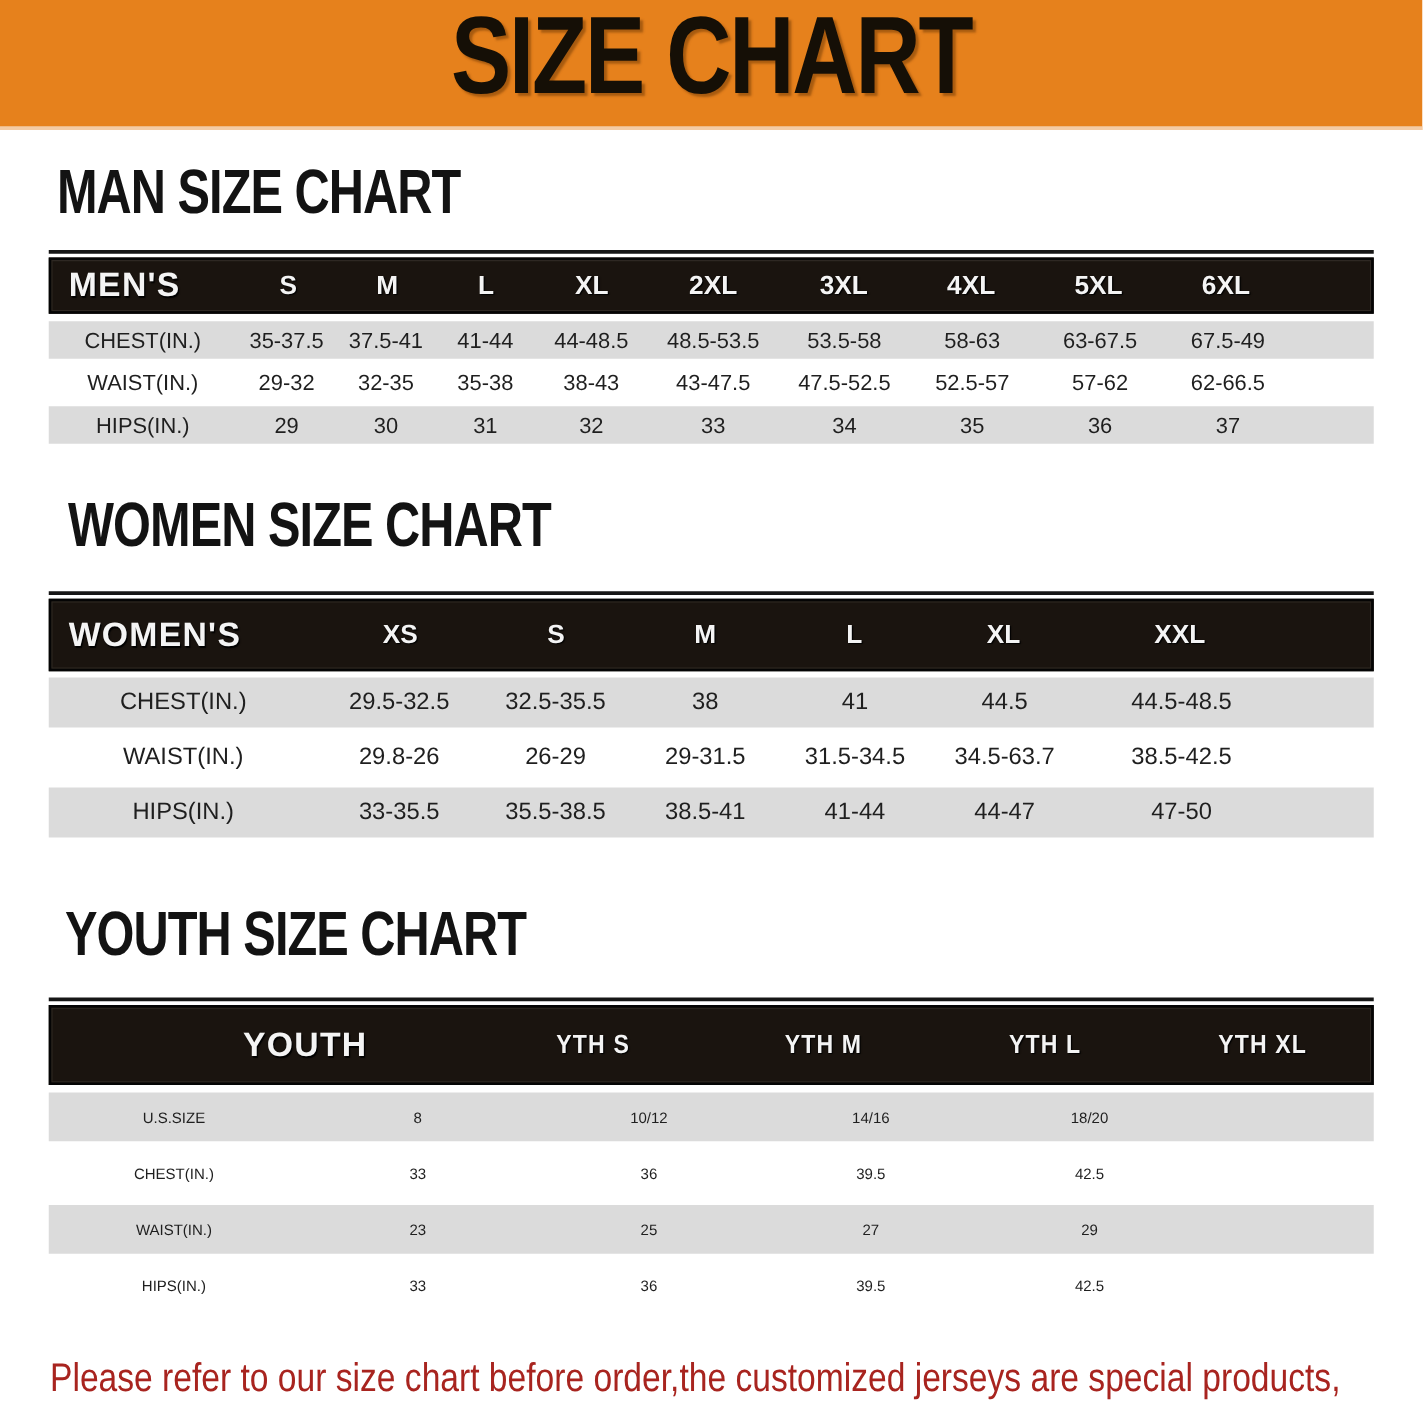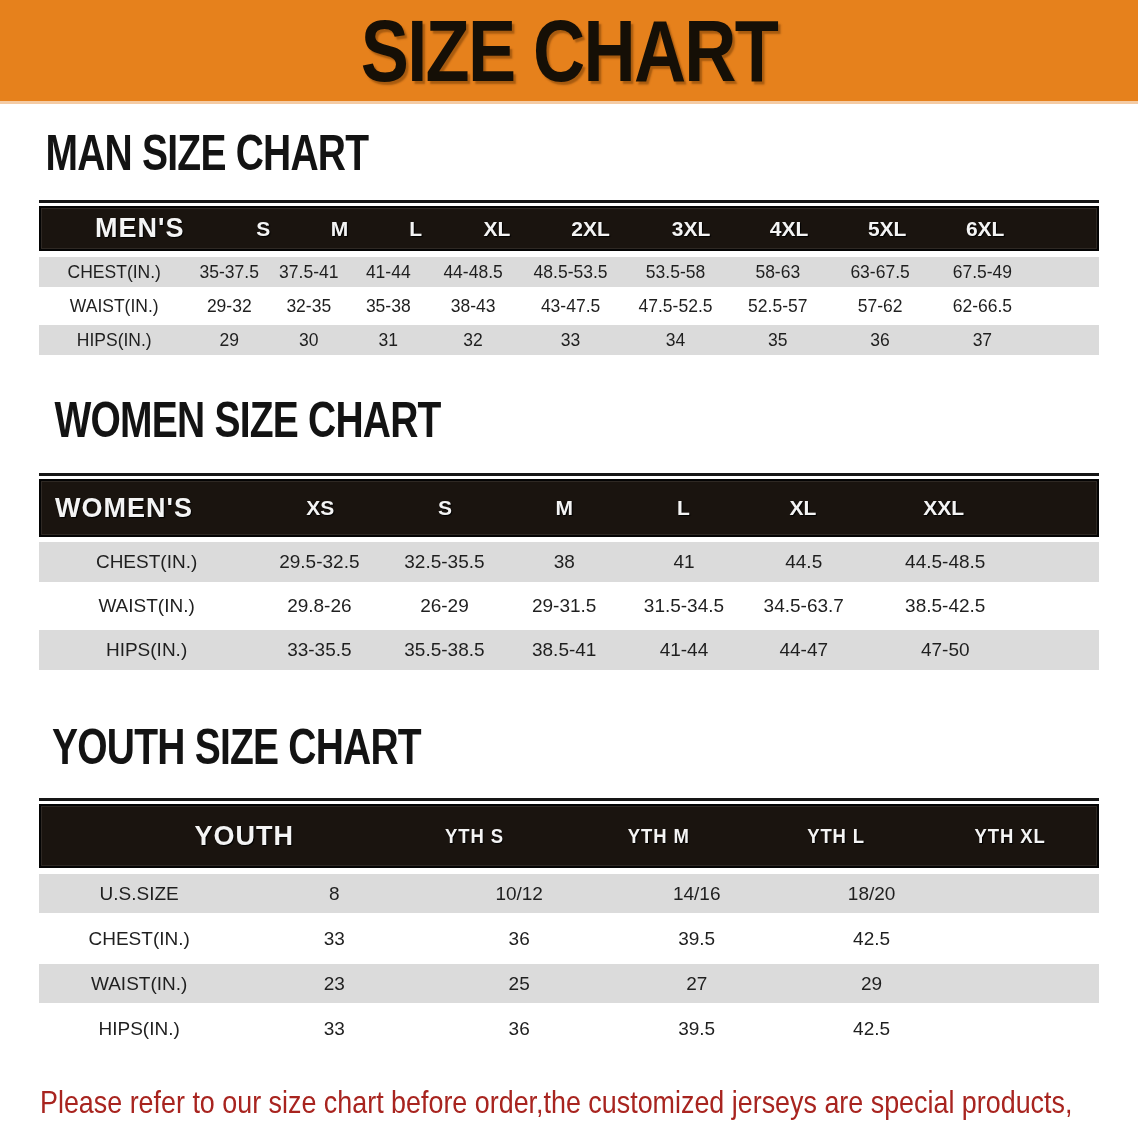--- a/index.html
+++ b/index.html
@@ -9,21 +9,21 @@
     font-family: "Liberation Sans", sans-serif;
     overflow: hidden;
   }
   .page { width: 1138px; height: 1132px; background: #fff; }
 
   
   .banner {
     width: 100%; height: 104px;
     background: #E6811C;
     border-bottom: 3px solid #F4CBA4;
-    display: flex; align-items: center; justify-content: center;
+    display: flex; justify-content: center;
   }
   .banner h1 {
     font-size: 88px; font-weight: 800; line-height: 1;
     color: #150F06;
     letter-spacing: -2px;
     transform: scaleX(0.82);
     text-shadow: 3px 3px 2px rgba(90,45,0,0.45);
     white-space: nowrap;
   }
 
@@ -52,40 +52,40 @@
     color: #F4F4F4;
   }
   .thead .cell { font-weight: 700; font-size: 21px; text-shadow: 1px 1px 1px #000; }
   .thead .lbl  { font-size: 27px; font-weight: 800; text-align: left; padding-left: 14px; letter-spacing: 1px; }
   .tbody .cell { color: #1F1F1F; }
   .shade { background: #DBDBDB; }
   .plain { background: #FFFFFF; }
   .cell  { text-align: center; white-space: nowrap; }
 
   
-  .t-men .thead { height: 45px; margin-bottom: 6px; padding-left: 40px; }
+  .t-men .thead { height: 45px; margin-bottom: 6px; }
   .t-men .tbody { height: 30px; margin-top: 4px; }
   .t-men .tbody .cell { font-size: 17.5px; }
   .t-men .tbody:first-of-type { margin-top: 0; }
   .t-men .c0{width:14.2%} .t-men .c1,.t-men .c2,.t-men .c3{width:7.5%}
   .t-men .c4{width:8.5%} .t-men .c5,.t-men .c6{width:9.9%}
   .t-men .c7{width:9.4%} .t-men .c8{width:9.9%} .t-men .c9{width:9.4%}
 
   
   .t-women .thead { height: 58px; margin-bottom: 5px; }
   .t-women .tbody { height: 40px; margin-top: 4px; }
   .t-women .tbody .cell { font-size: 19px; }
   .t-women .c0{width:20.3%} .t-women .c1{width:12.3%}
   .t-women .c2,.t-women .c3,.t-women .c4,.t-women .c5{width:11.3%}
   .t-women .c6{width:15.4%}
 
   
   .t-youth .thead { height: 64px; margin-bottom: 0; justify-content: flex-end; }
   .t-youth .tbody { height: 39px; margin-top: 6px; }
-  .t-youth .tbody .cell { font-size: 19px; }
+  .t-youth .tbody .cell { font-size: 12px; }
   .t-youth .thead .cell:not(.lbl) { transform: scaleX(0.88); letter-spacing: 1px; }
   .t-youth .c0{width:18.9%} .t-youth .c1{width:17.9%}
   .t-youth .c2{width:17%} .t-youth .c3,.t-youth .c4{width:16.5%}
 
   
   .footer { margin: 30px 0 0 40px; }
   .footer p {
     color: #A8241F;
     font-size: 32px; font-weight: 500;
     line-height: 49px;

